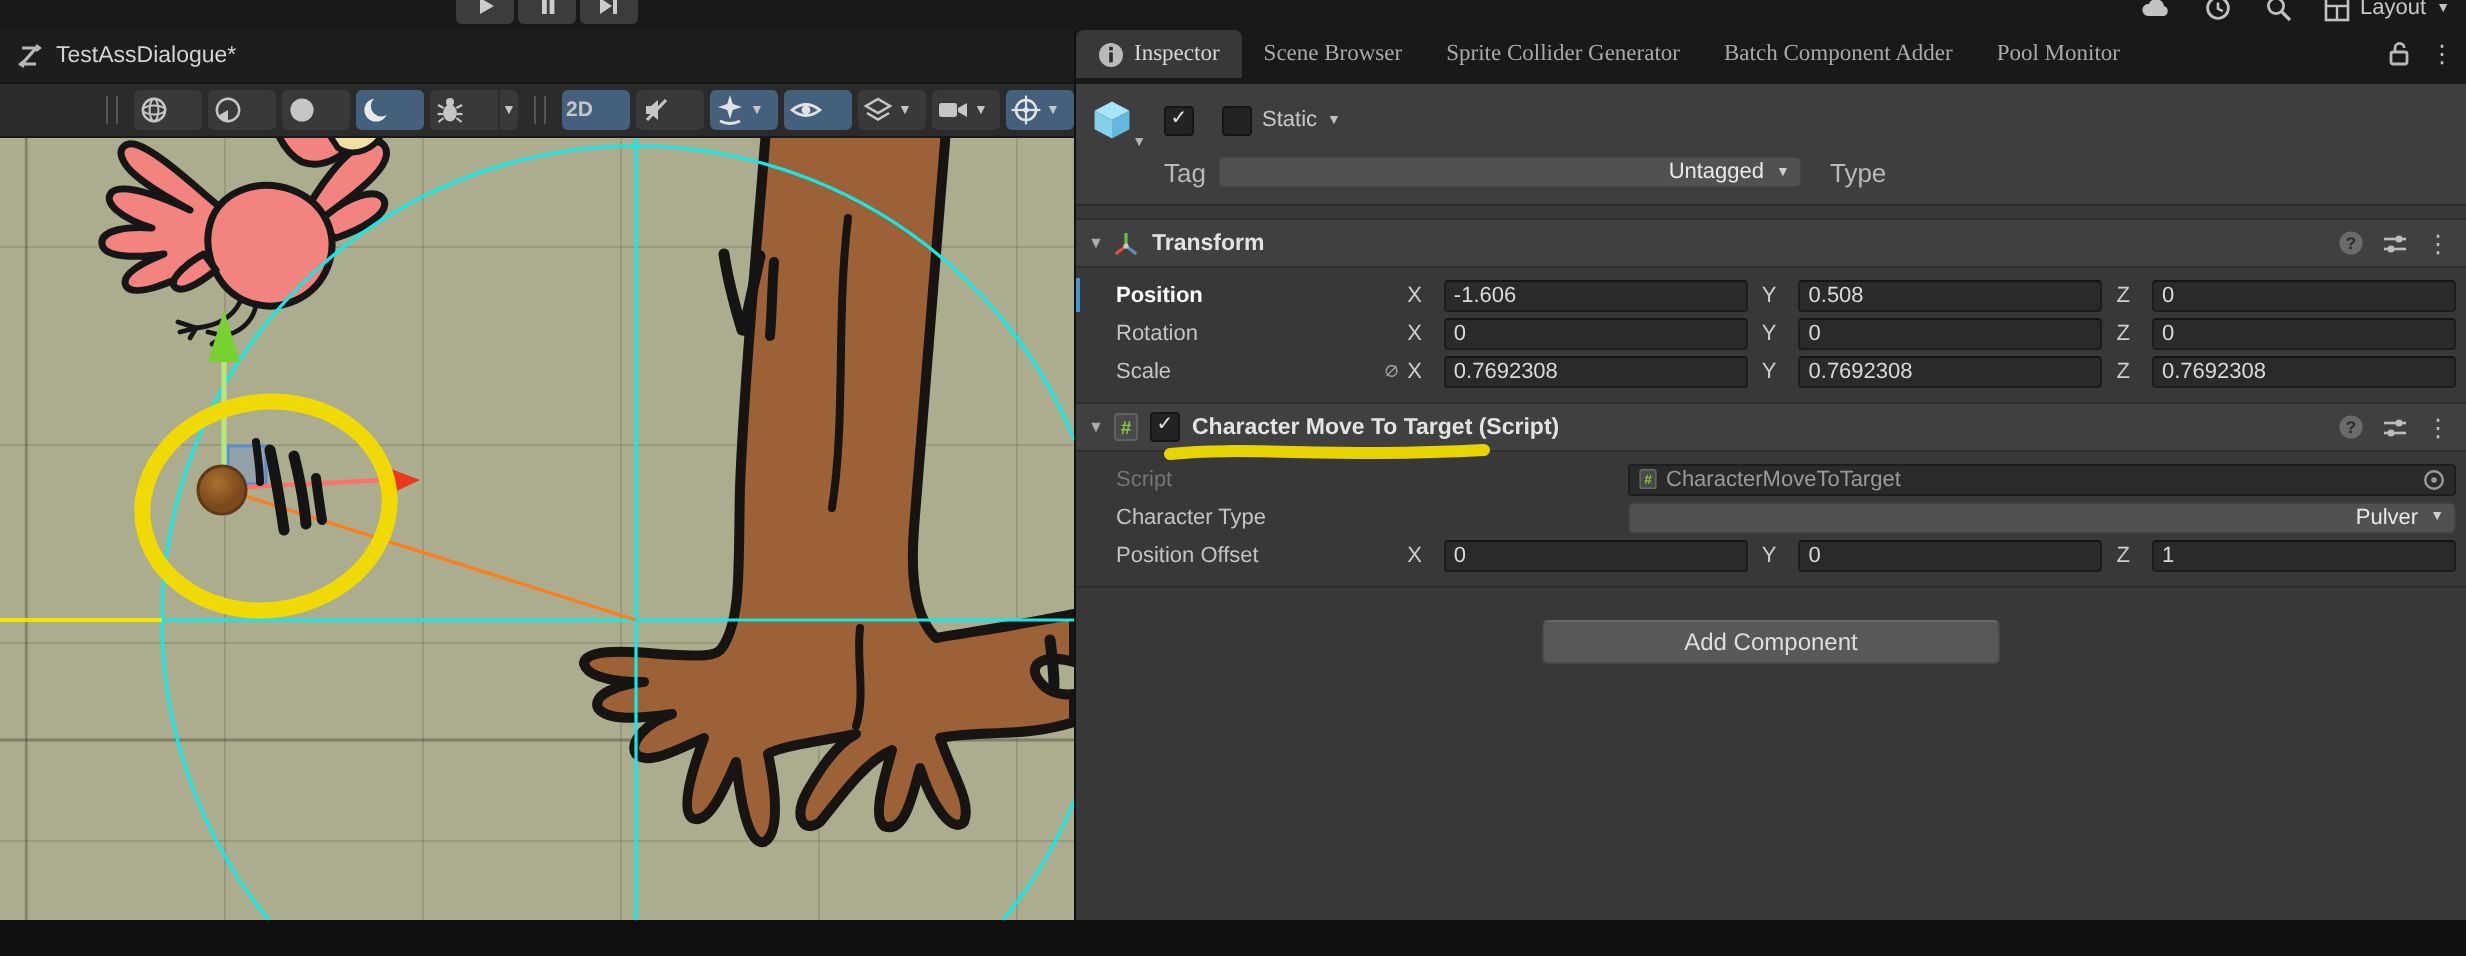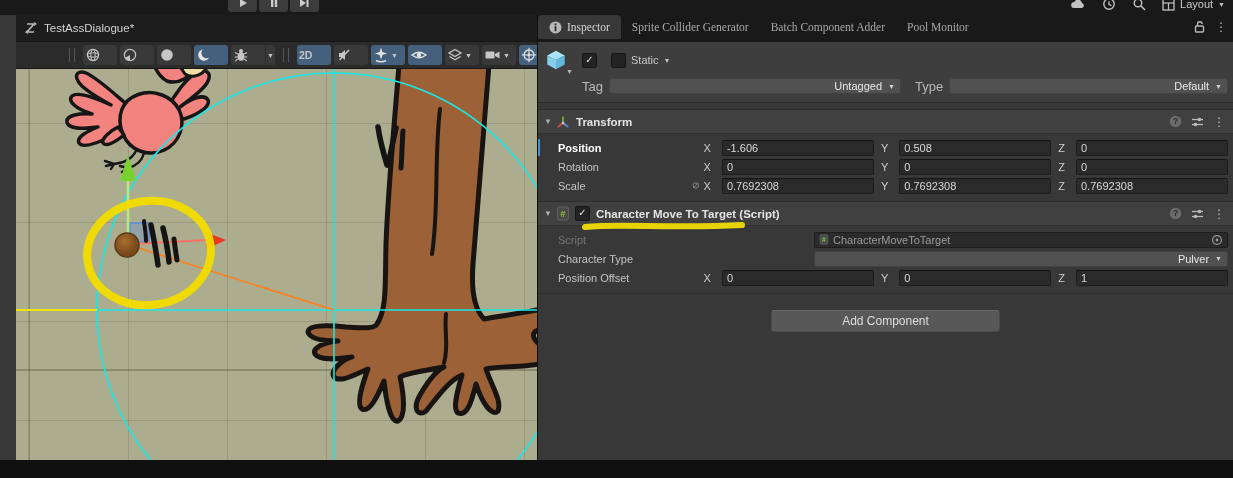--- a/index.html
+++ b/index.html
@@ -6,21 +6,21 @@
   .app{position:relative;width:1233px;height:460px;background:#383838;overflow:hidden;
        font-family:"Liberation Sans",sans-serif;-webkit-font-smoothing:antialiased;color:#c8c8c8;}
   
   .topbar{position:absolute;left:0;top:0;width:100%;height:15px;background:#191919;overflow:hidden;z-index:9;}
   .playgroup{position:absolute;left:228px;top:-6px;display:flex;gap:2px;}
   .playbtn{width:29px;height:18px;background:#3c3c3c;border-radius:3px;display:flex;align-items:center;justify-content:center;}
   .tr-icons{position:absolute;right:8px;top:-3px;display:flex;align-items:center;gap:16px;color:#c2c2c2;}
   .layoutlbl{font-size:11px;color:#c8c8c8;}
   .tr-icons svg{display:block;}
   
-  .scene-panel{position:absolute;left:0;top:15px;width:537px;height:463px;background:#1d1d1d;margin-left:16px;}
+  .scene-panel{position:absolute;left:0;top:15px;width:537px;height:463px;background:#1d1d1d;}
   .inspector{position:absolute;left:537px;top:15px;width:696px;height:463px;background:#383838;border-left:1px solid #101010;box-sizing:border-box;}
   
   .scene-tabbar{height:26px;display:flex;align-items:center;padding-left:8px;background:#1d1d1d;}
   .scene-tabbar .ttl{font-size:11.5px;color:#d2d2d2;margin-left:6px;}
   
   .scene-toolbar{height:26px;background:#2b2b2b;border-top:1px solid #161616;border-bottom:1px solid #191919;
                  display:flex;align-items:center;padding-left:48px;gap:3px;overflow:hidden;}
   .handle{width:6px;height:14px;border-left:1px solid #555;border-right:1px solid #555;margin:0 5px;}
   .tbtn{height:20px;min-width:30px;background:#393939;border-radius:3px;display:flex;align-items:center;justify-content:flex-start;
         color:#c6c6c6;font-size:10.5px;font-weight:bold;padding:0 2px;}
@@ -302,20 +302,23 @@
     <div class="insp-tabbar">
       <div class="itab active">
         <svg width="13" height="13" viewBox="0 0 13 13">
             <circle cx="6.5" cy="6.5" r="6" fill="#b9b9b9"></circle>
             <rect x="5.6" y="5.2" width="1.8" height="5" fill="#2b2b2b"></rect>
             <rect x="5.6" y="2.4" width="1.8" height="1.8" fill="#2b2b2b"></rect>
           </svg>
         <span>Inspector</span>
       </div>
       <div class="itab">
+          <span>Scene Browser</span>
+        </div>
+      <div class="itab">
           <span>Sprite Collider Generator</span>
         </div>
       <div class="itab">
           <span>Batch Component Adder</span>
         </div>
       <div class="itab">
           <span>Pool Monitor</span>
         </div>
       <div class="tab-right">
         <svg width="11" height="13" viewBox="0 0 11 13">
@@ -343,24 +346,20 @@
           <span style="font-size:7px;color:#c0c0c0">▼</span>
         </span>
       </div>
       <div class="go-row2">
         <span class="minilbl">Tag</span>
         <span class="dd tagdd">
           <span>Untagged</span>
           <span class="darr">▼</span>
         </span>
         <span class="minilbl">Type</span>
-        <span class="dd layerdd">
-          <span>Default</span>
-          <span class="darr">▼</span>
-        </span>
       </div>
     </div>
 
     <div class="comp-gap"></div>
 
     <div class="comp-header">
       <span class="fold">▼</span>
       <svg width="14" height="14" viewBox="0 0 14 14">
         <line x1="7" y1="8" x2="7" y2="1.5" stroke="#6bbf3f" stroke-width="1.6"></line>
         <line x1="7" y1="8" x2="1.8" y2="12" stroke="#d85140" stroke-width="1.6"></line>

